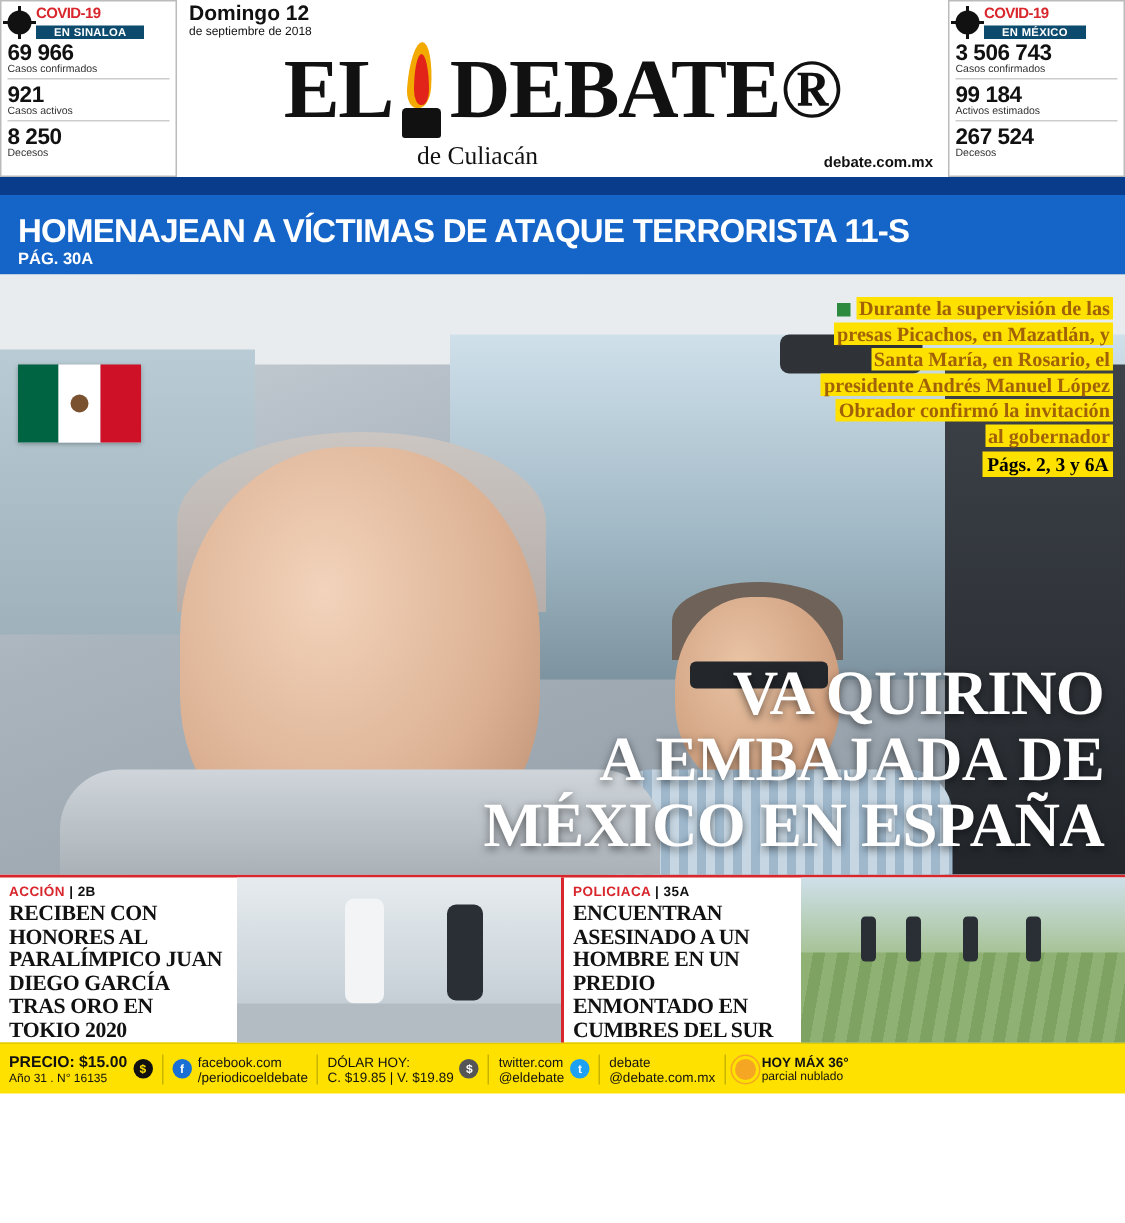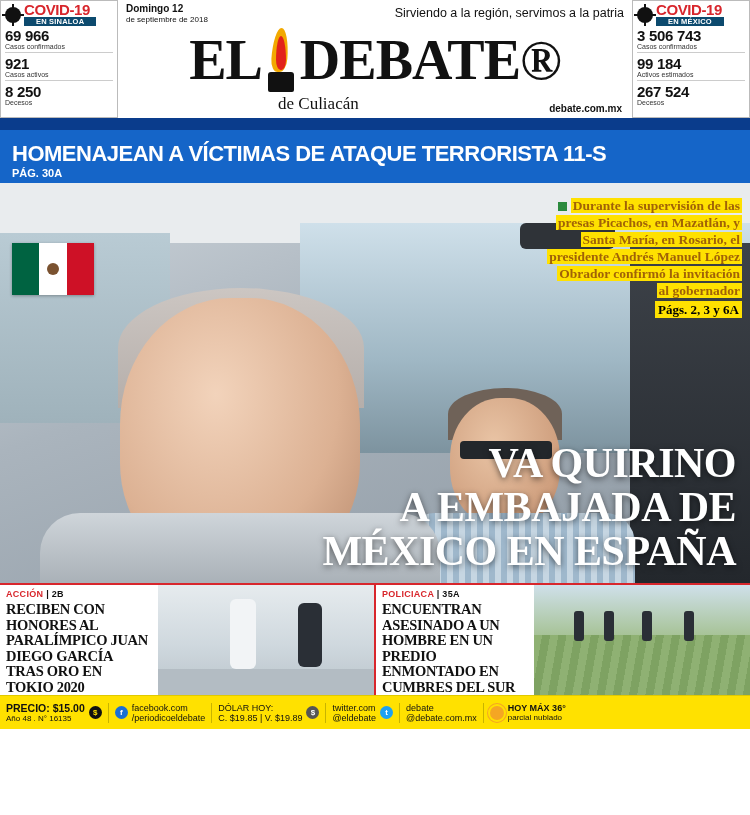--- a/index.html
+++ b/index.html
@@ -23,35 +23,35 @@
   .covid-head { display:flex; align-items:center; gap:3px; }
   .virus-icon {
     width: 16px; height: 16px; border-radius: 50%;
     background: #111; position: relative; flex: 0 0 auto;
   }
   .virus-icon::before, .virus-icon::after {
     content:""; position:absolute; left:50%; top:50%; width:22px; height:2px;
     background:#111; transform: translate(-50%,-50%);
   }
   .virus-icon::after { transform: translate(-50%,-50%) rotate(90deg); }
-  .covid-title { color:#d8262c; font-weight:bold; font-size:15px; line-height:14px; letter-spacing:-0.4px;}
+  .covid-title { color:#d8262c; font-weight:bold; font-size:10px; line-height:14px; letter-spacing:-0.4px;}
   .covid-sub { font-size:7.5px; font-weight:bold; color:#111; letter-spacing:0.2px; }
   .covid-sub .hl { background:#0c4a6e; color:#fff; padding:0 12px; }
   .covid-row { margin-top:2px; }
   .covid-num { font-size:15px; font-weight:bold; color:#111; line-height:15px; letter-spacing:-0.3px;}
   .covid-lbl { font-size:7px; color:#333; line-height:8px; }
   .covid-divider { border-top:1px solid #ccc; margin:1px 0; }
 
   .center-mast { flex:1; display:flex; flex-direction:column; position:relative; }
   .mast-top {
     display:flex; align-items:flex-start; justify-content:space-between;
     padding: 4px 8px 0 8px; height: 26px;
   }
   .mast-date { font-size:8px; color:#111; line-height:9.5px; }
-  .mast-date b { font-size:10px; }
+  .mast-date b { font-size:14px; }
   .mast-slogan { font-size:12.5px; color:#111; font-style:normal; padding-top:2px; }
   .logo-wrap { flex:1; display:flex; align-items:center; justify-content:center; position:relative; }
   .logo-text {
     font-family: "Liberation Serif", serif;
     font-weight: bold; font-size: 56px; letter-spacing:-1px; color:#111;
     line-height: 56px; white-space: nowrap;
   }
   .flame {
     width: 34px; height: 64px; position: relative; margin: 0 2px;
   }
@@ -203,21 +203,20 @@
         <div class="covid-lbl">Decesos</div>
       </div>
     </div>
 
     <div class="center-mast">
       <div class="mast-top">
         <div class="mast-date">
           <b>Domingo 12</b><br>
           <span>de septiembre de 2018</span>
         </div>
-        <div class="mast-slogan">Sirviendo a la región, servimos a la patria</div>
       </div>
       <div class="logo-wrap">
         <span class="logo-text">EL</span>
         <span class="flame">
           <span class="f1"></span>
             <span class="f2"></span>
             <span class="base"></span>
         </span>
         <span class="logo-text">DEBATE</span>
         <span class="logo-text reg">®</span>
@@ -328,21 +327,21 @@
         <span class="person" style="left:108px"></span>
         <span class="person" style="left:150px"></span>
       </div>
     </div>
   </div>
 
   <div class="footer">
     <div class="f-item">
       <div>
         <div class="f-price"><b>PRECIO: $15.00</b></div>
-        <div class="f-sub">Año 48 . N° 16135</div>
+        <div class="f-sub">Año 31 . N° 16135</div>
       </div>
       <span class="circ">$</span>
     </div>
     <div class="f-sep"></div>
     <div class="f-item">
       <span class="circ blue">f</span>
       <div>
         <div>facebook.com</div>
         <div>/periodicoeldebate</div>
       </div>

